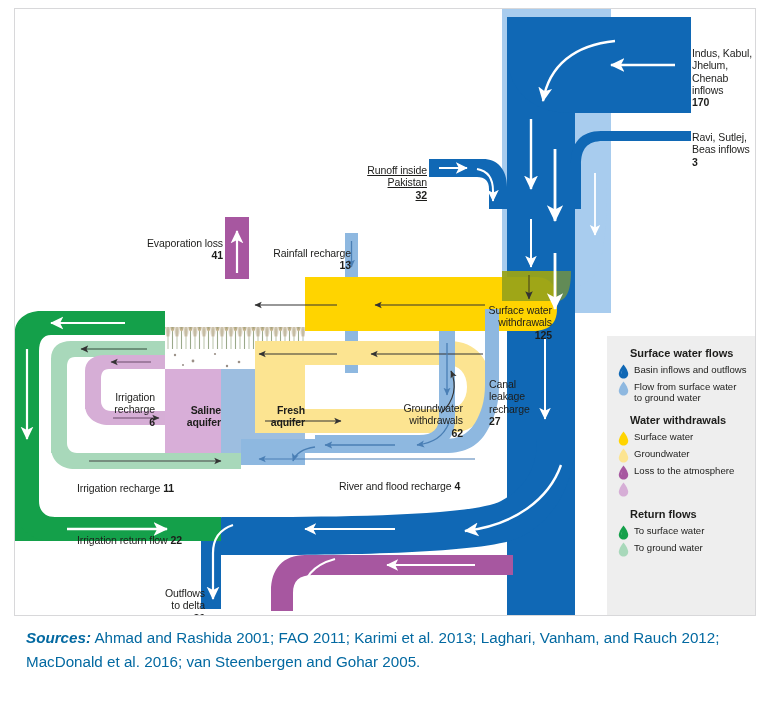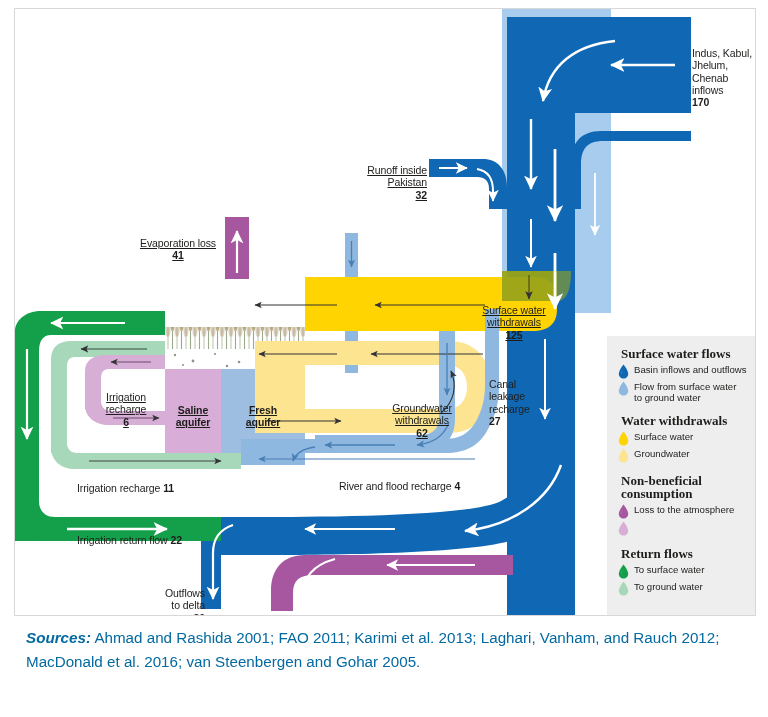--- a/index.html
+++ b/index.html
@@ -36,38 +36,37 @@
     line-height: 12.2px;
     white-space: pre-line;
     letter-spacing: -0.1px;
   }
   .val {
     display: block;
     font-weight: bold;
   }
   .val.inl { display: inline; }
   .ta-r { text-align: right; }
-  .ta-c { text-align: center; text-decoration: underline; }
+  .ta-c { text-align: right; }
   .ta-l { text-align: left; }
   .onfill { color: #1d1d1b; }
   
   #legend {
     position: absolute;
     left: 592px; top: 327px;
     width: 148px; height: 279px;
     background: #eeeeee;
     padding: 11px 8px 6px 11px;
   }
   .lg-head {
-    font-size: 13px;
+    font-size: 11px;
     font-weight: bold;
     color: #1d1d1b;
-    margin: 0 0 4px 3px;
+    margin: 0 0 4px 12px;
     line-height: 13px;
-    font-family: Liberation Serif, serif;
   }
   .lg-head.sp { margin-top: 11px; }
   .lg-row {
     display: flex;
     align-items: flex-start;
     margin-bottom: 2px;
   }
   .drop {
     flex: 0 0 auto;
     width: 11px; height: 15px;
@@ -340,30 +339,37 @@
       </g>
 
     </svg>
 
     <div class="lbl ta-l" style="left:677px; top:26px; width:70px;">
       <span>Indus, Kabul,
 Jhelum, Chenab
 inflows</span><span class="val">170</span>
     </div>
 
+    <div class="lbl ta-l" style="left:677px; top:110px; width:66px;">
+      <span>Ravi, Sutlej,
+Beas inflows</span><span class="val">3</span>
+    </div>
 
     <div class="lbl ta-r" style="left:340px; top:143px; width:72px;text-decoration:underline;">
       <span>Runoff inside
 Pakistan</span><span class="val">32</span>
     </div>
 
     <div class="lbl ta-c" style="left:118px; top:216px; width:90px;">
       <span>Evaporation loss</span><span class="val">41</span>
     </div>
 
+    <div class="lbl ta-c" style="left:250px; top:226px; width:86px;">
+      <span>Rainfall recharge</span><span class="val">13</span>
+    </div>
 
 
     <div class="lbl ta-c onfill" style="left:461px; top:283px; width:76px;">
       <span>Surface water
 withdrawals</span><span class="val">125</span>
     </div>
 
     <div class="lbl ta-c onfill" style="left:366px; top:381px; width:82px;">
       <span>Groundwater
 withdrawals</span><span class="val">62</span>
@@ -433,21 +439,20 @@
         </svg>
         <span class="lg-txt">Surface water</span>
       </div>
       <div class="lg-row">
         <svg class="drop" viewBox="0 0 11 15">
           <path d="M5.5 0.5 C5.5 0.5 10.2 6.4 10.2 9.8 C10.2 12.6 8.1 14.6 5.5 14.6 C2.9 14.6 0.8 12.6 0.8 9.8 C0.8 6.4 5.5 0.5 5.5 0.5 Z" fill="#FCE491"></path>
         </svg>
         <span class="lg-txt">Groundwater</span>
       </div>
 
-      <div class="lg-head sp">Non-beneficial consumption</div>
       <div class="lg-row">
         <svg class="drop" viewBox="0 0 11 15">
           <path d="M5.5 0.5 C5.5 0.5 10.2 6.4 10.2 9.8 C10.2 12.6 8.1 14.6 5.5 14.6 C2.9 14.6 0.8 12.6 0.8 9.8 C0.8 6.4 5.5 0.5 5.5 0.5 Z" fill="#A757A0"></path>
           <path d="M3.4 9.6 C3.4 7.9 4.6 5.9 4.6 5.9 C4.6 5.9 3.0 8.0 3.0 9.8 Z" fill="#ffffff" opacity="0.45"></path>
         </svg>
         <span class="lg-txt">Loss to the atmosphere</span>
       </div>
       <div class="lg-row">
         <svg class="drop" viewBox="0 0 11 15">
           <path d="M5.5 0.5 C5.5 0.5 10.2 6.4 10.2 9.8 C10.2 12.6 8.1 14.6 5.5 14.6 C2.9 14.6 0.8 12.6 0.8 9.8 C0.8 6.4 5.5 0.5 5.5 0.5 Z" fill="#D6AED6"></path>

